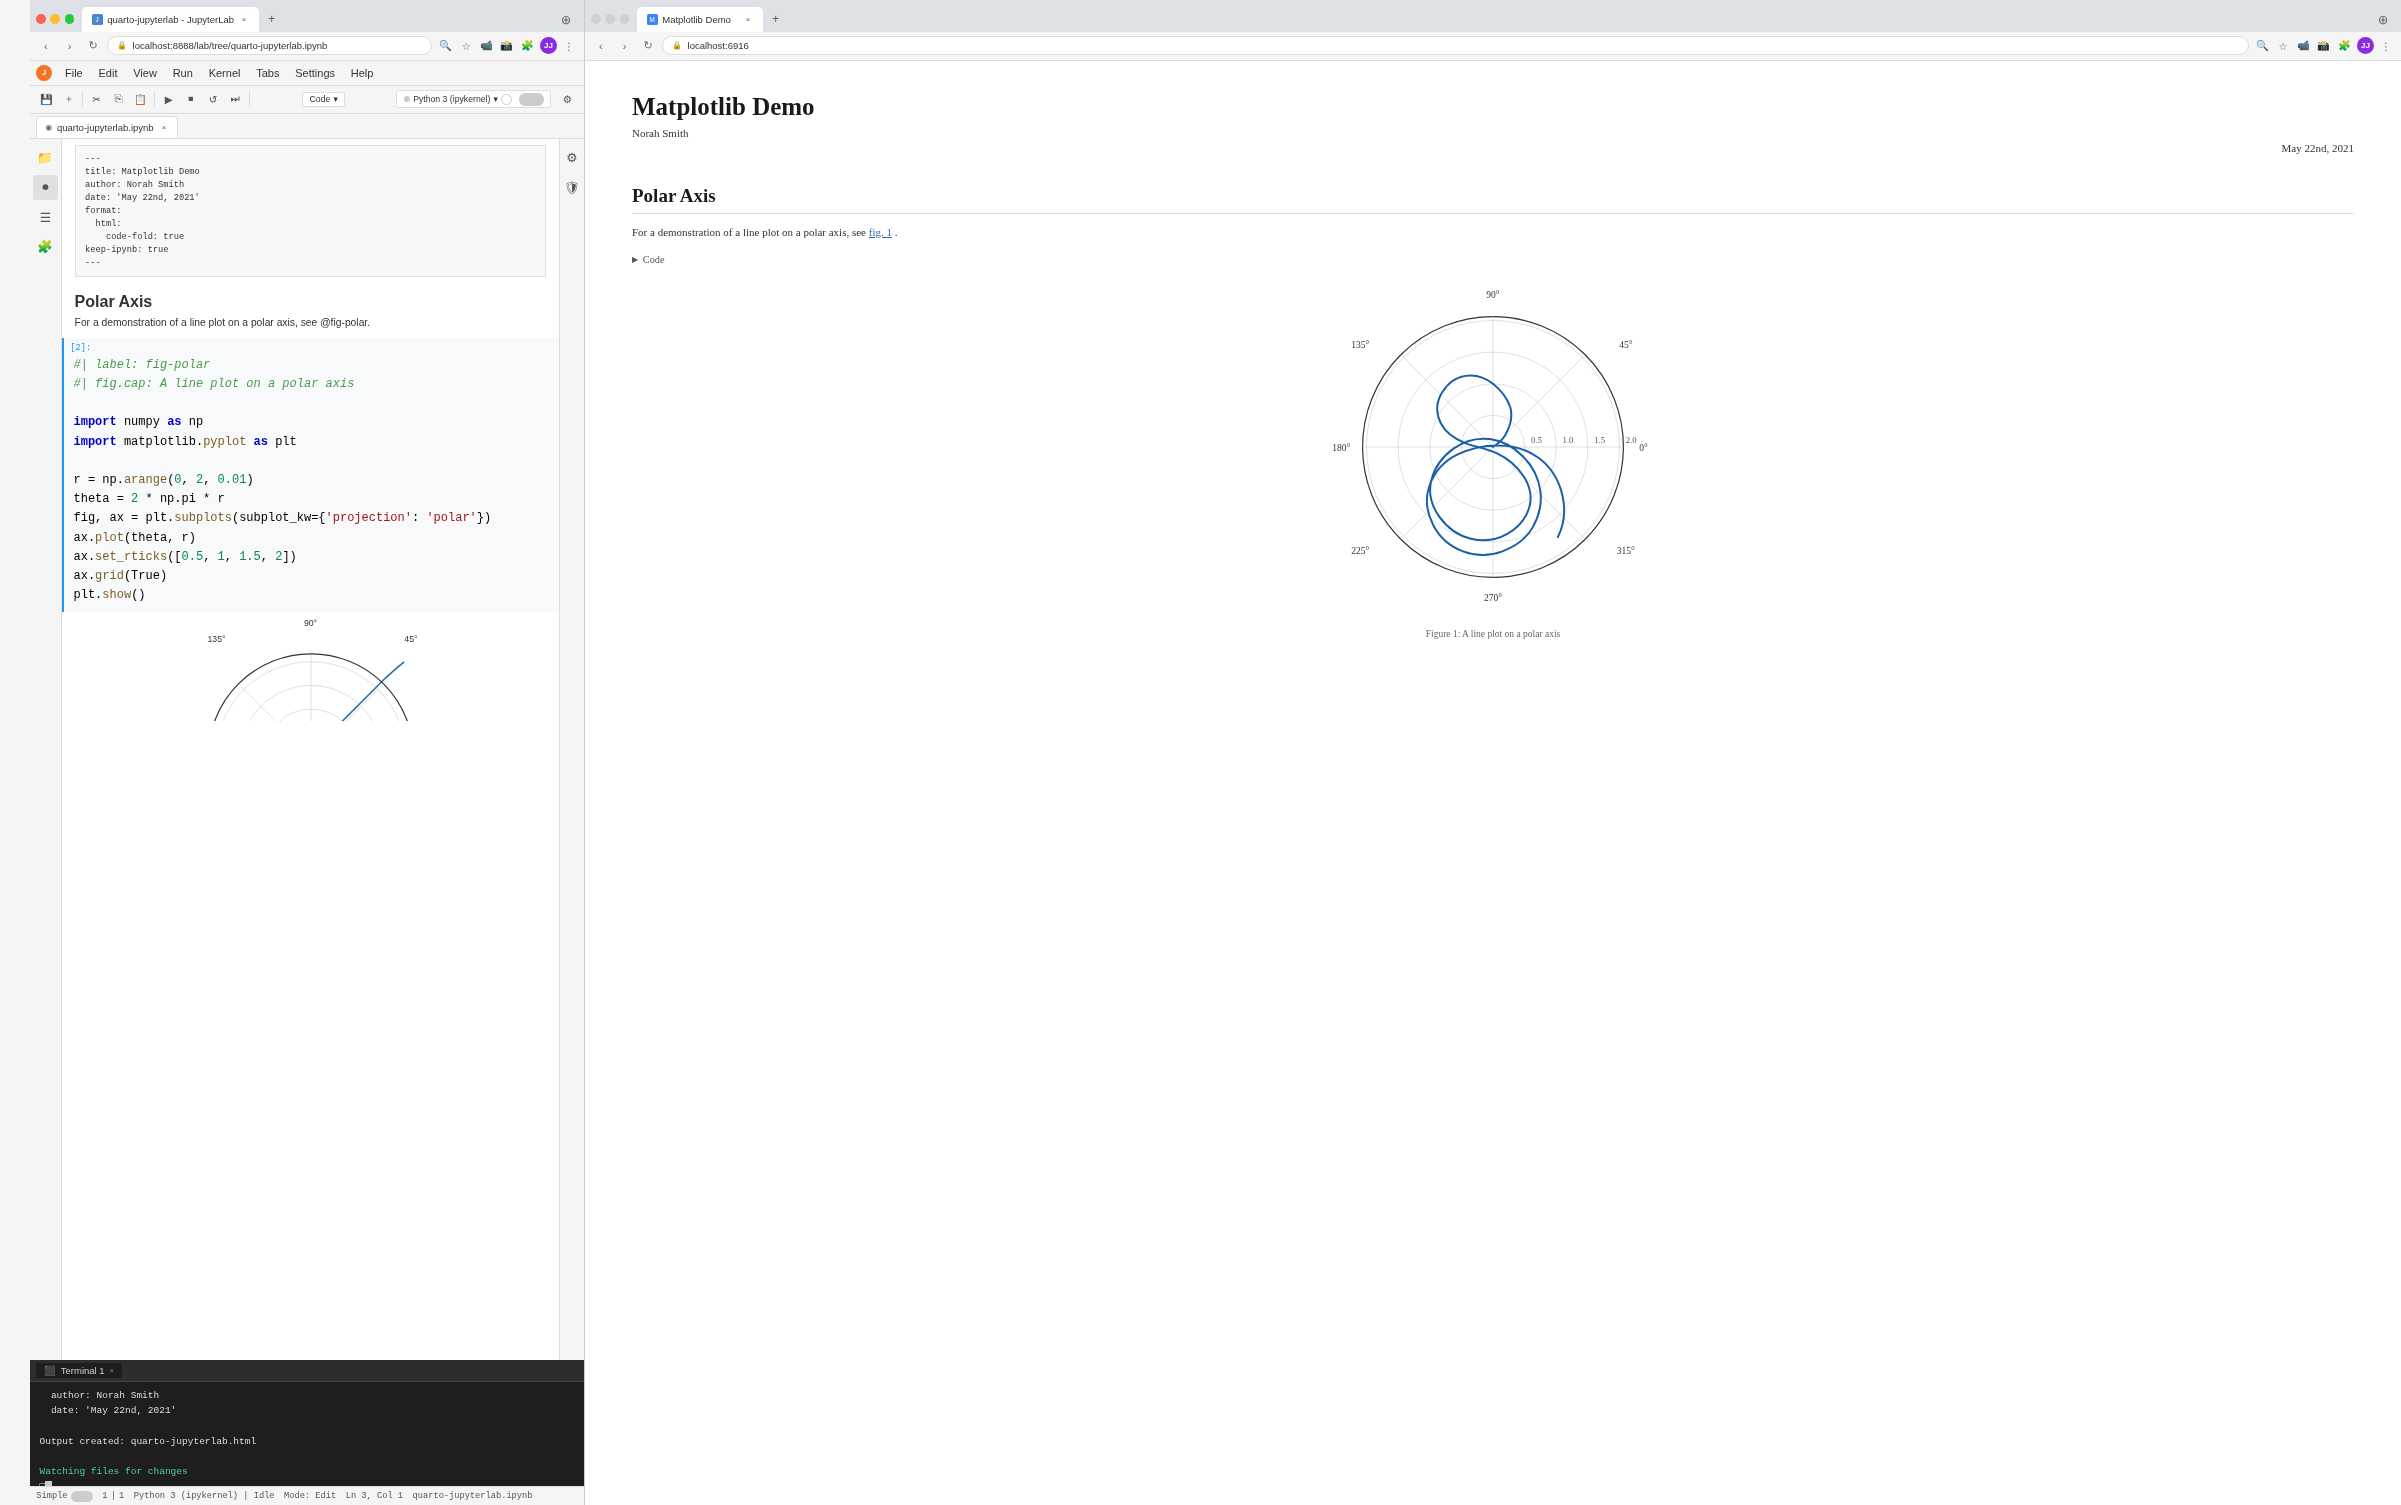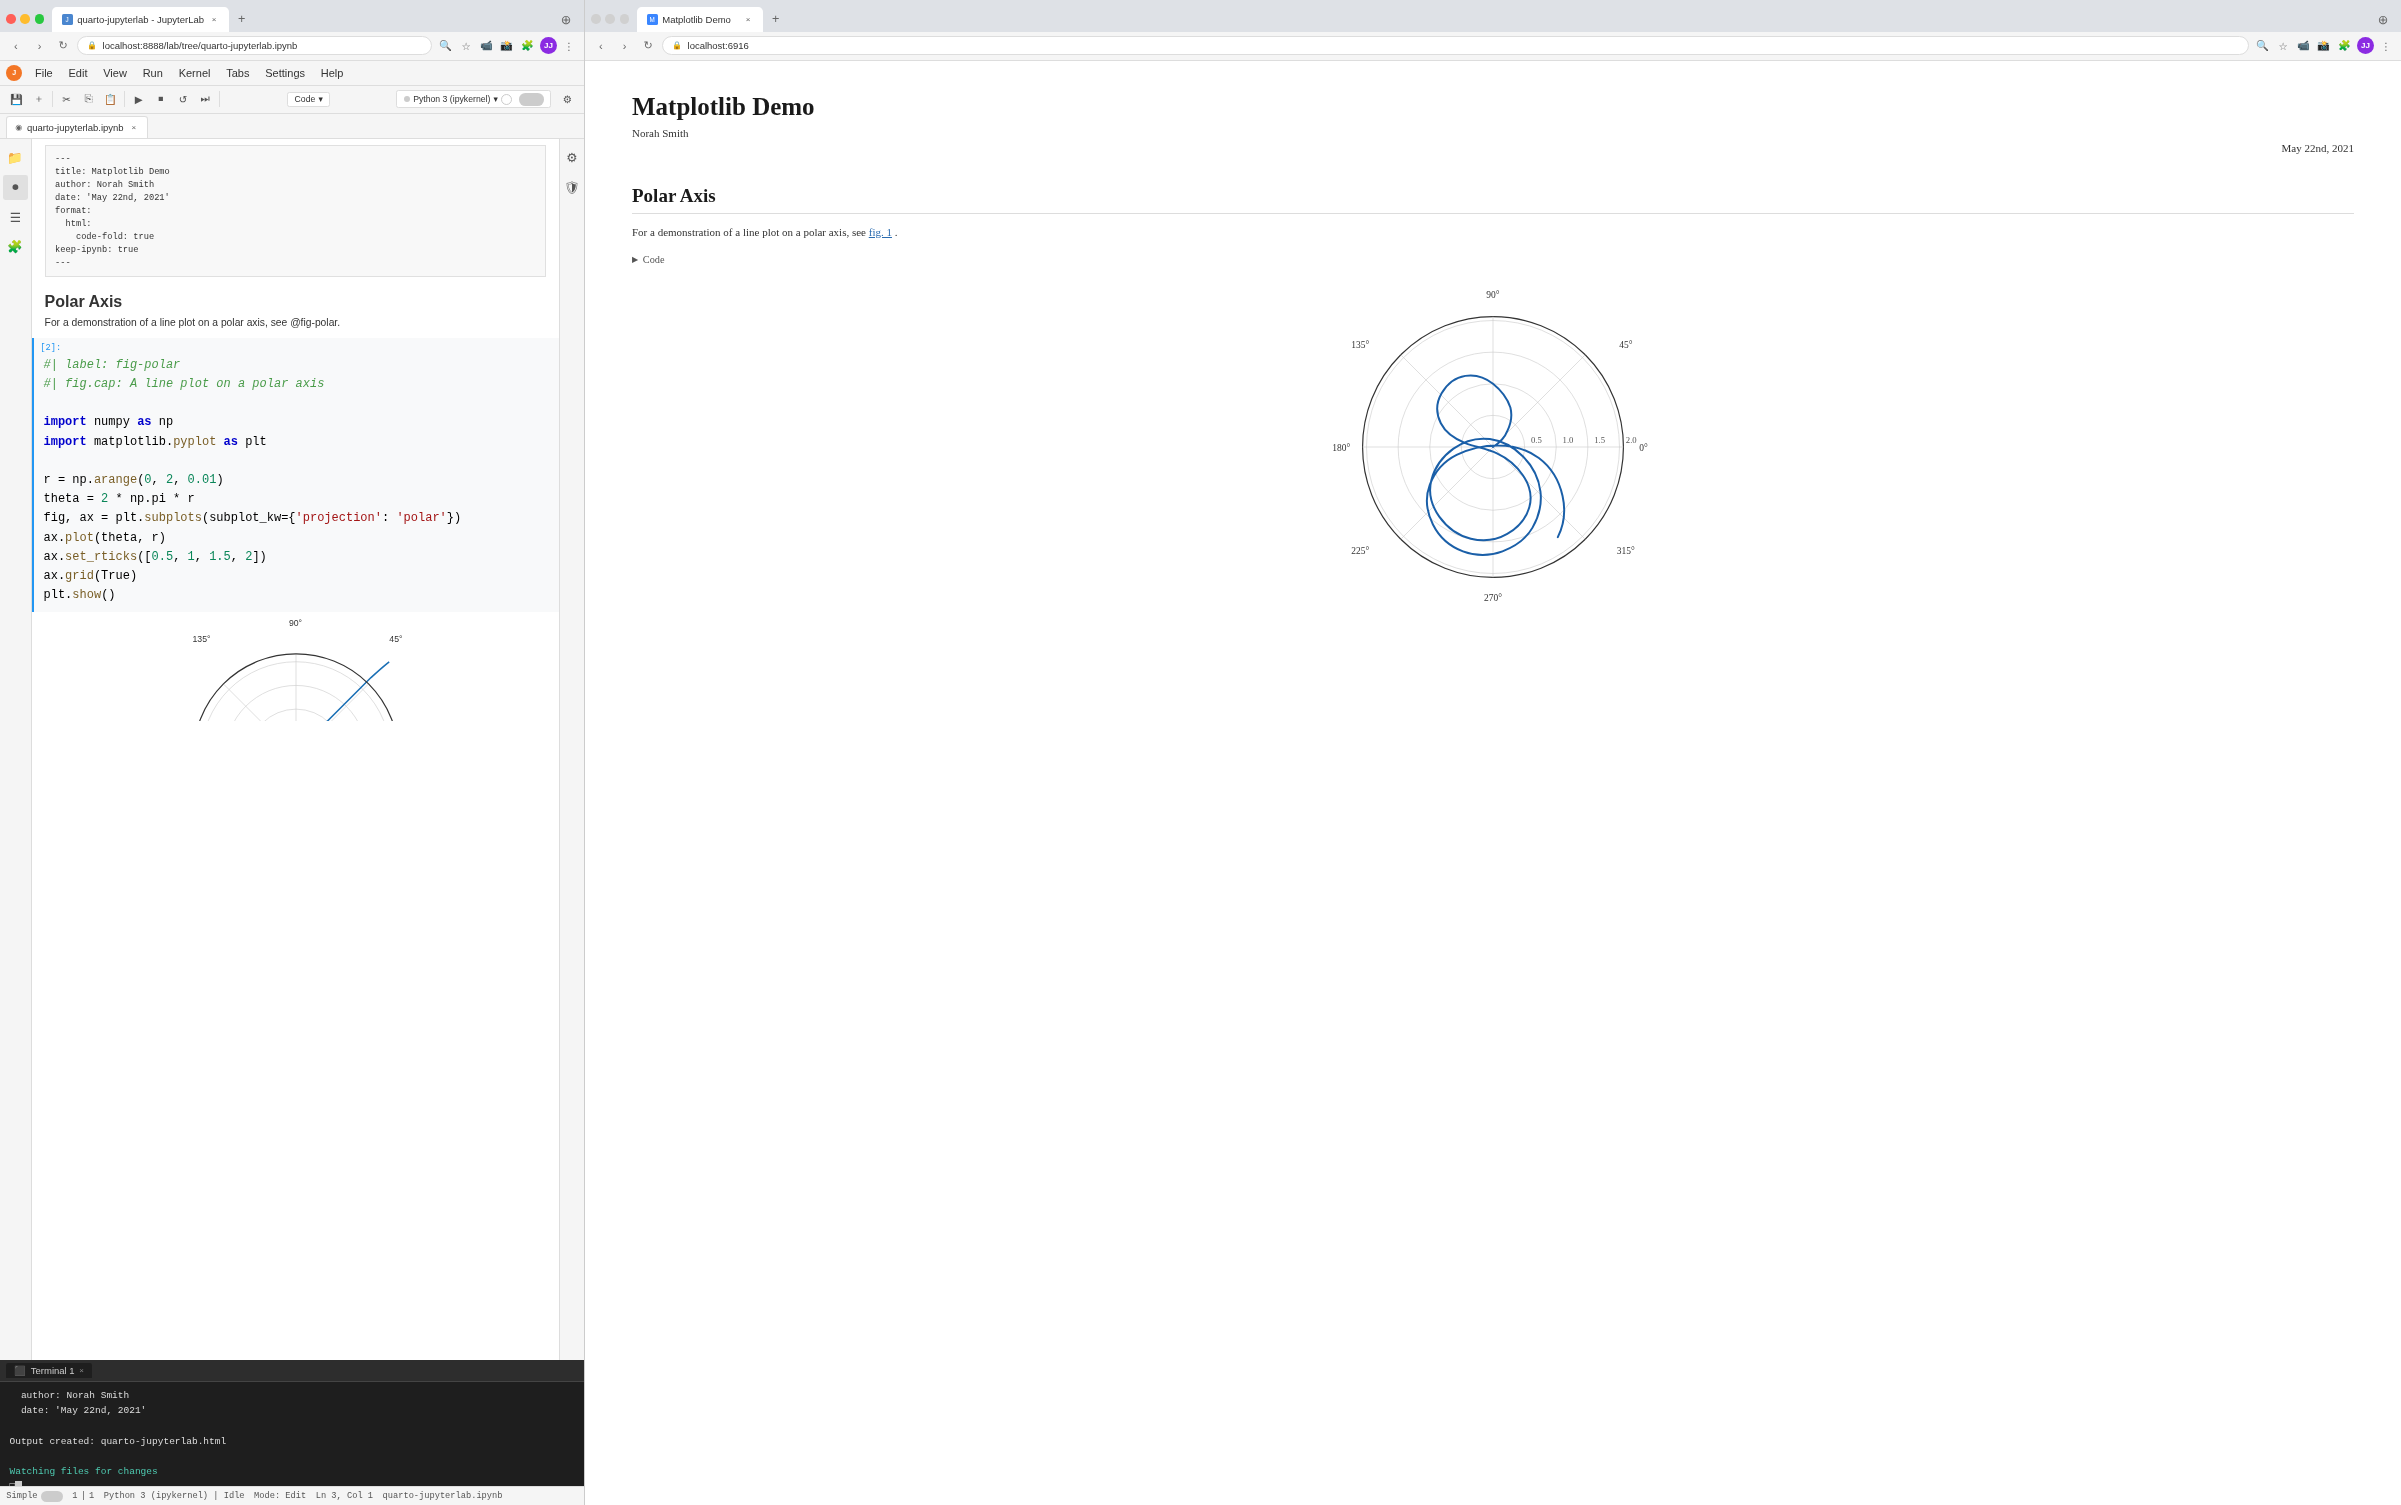--- a/index.html
+++ b/index.html
@@ -2,21 +2,21 @@
 <html style="font-size:12.6px"><head>
   <meta charset="utf-8">
   <style>
     * { box-sizing: border-box; margin: 0; padding: 0; }
     body { font-family: -apple-system, BlinkMacSystemFont, 'Segoe UI', sans-serif; background: #1e1e1e; display: flex; flex-direction: column; height: 100vh; overflow: hidden; }
 
     
     .browser-container { display: flex; width: 100%; height: 100%; }
 
     
-    .left-browser { width: 585px; display: flex; flex-direction: column; background: #f5f5f5; border-right: 0.8px solid #ccc; }
+    .left-browser { width: 585px; display: flex; flex-direction: column; background: #f5f5f5; border-right: 0.8px solid #ccc; padding-left: 30px; }
     .right-browser { flex: 1; display: flex; flex-direction: column; background: #ffffff; }
 
     
     .tab-bar { display: flex; align-items: center; background: #dee1e6; padding: 6.3px 6.3px 0; gap: 1.6px; height: 32px; }
     .traffic-lights { display: flex; gap: 4.7px; align-items: center; margin-right: 6.3px; }
     .tl { width: 9.5px; height: 9.5px; border-radius: 50%; }
     .tl-red { background: #ff5f57; }
     .tl-yellow { background: #febc2e; }
     .tl-green { background: #28c840; }
     .tab { display: flex; align-items: center; gap: 4.7px; padding: 3.2px 9.5px; background: #ffffff; border-radius: 4.7px 4.7px 0 0; font-size: 9.5px; color: #333; height: 25px; min-width: 126px; }
@@ -435,16 +435,17 @@
             <text x="378" y="85" text-anchor="middle" font-size="12" fill="#333">45°</text>
             <text x="395" y="215" text-anchor="start" font-size="12" fill="#333">0°</text>
             <text x="378" y="345" text-anchor="middle" font-size="12" fill="#333">315°</text>
             <text x="210" y="405" text-anchor="middle" font-size="12" fill="#333">270°</text>
             <text x="42" y="345" text-anchor="middle" font-size="12" fill="#333">225°</text>
             <text x="18" y="215" text-anchor="middle" font-size="12" fill="#333">180°</text>
           </svg>
         </div>
       </div>
 
+      <div class="figure-caption">Figure 1: A line plot on a polar axis</div>
     </div>
   </div>
 </div>
 
 
 </body></html>

